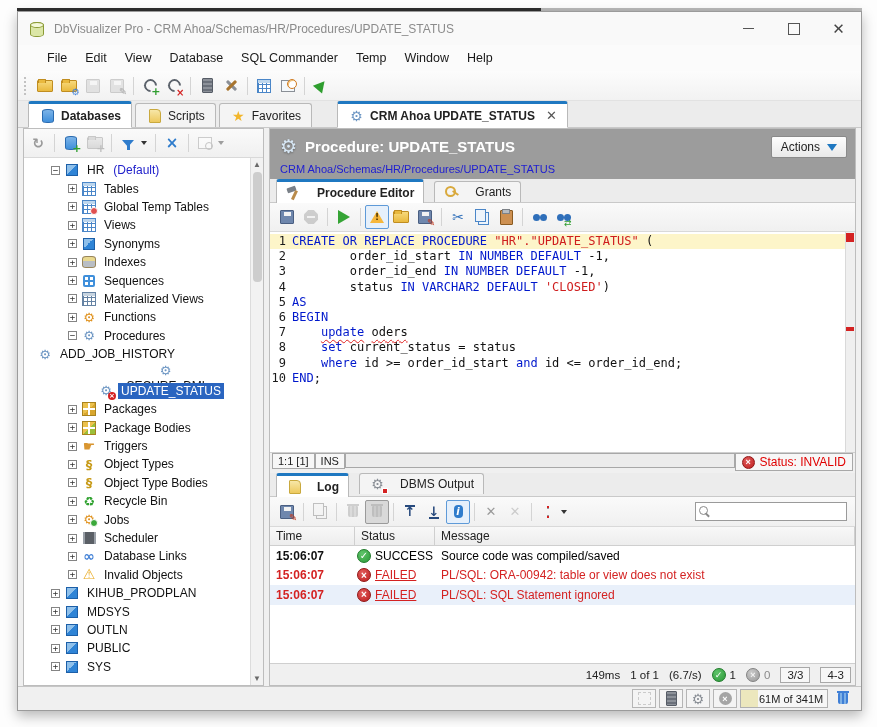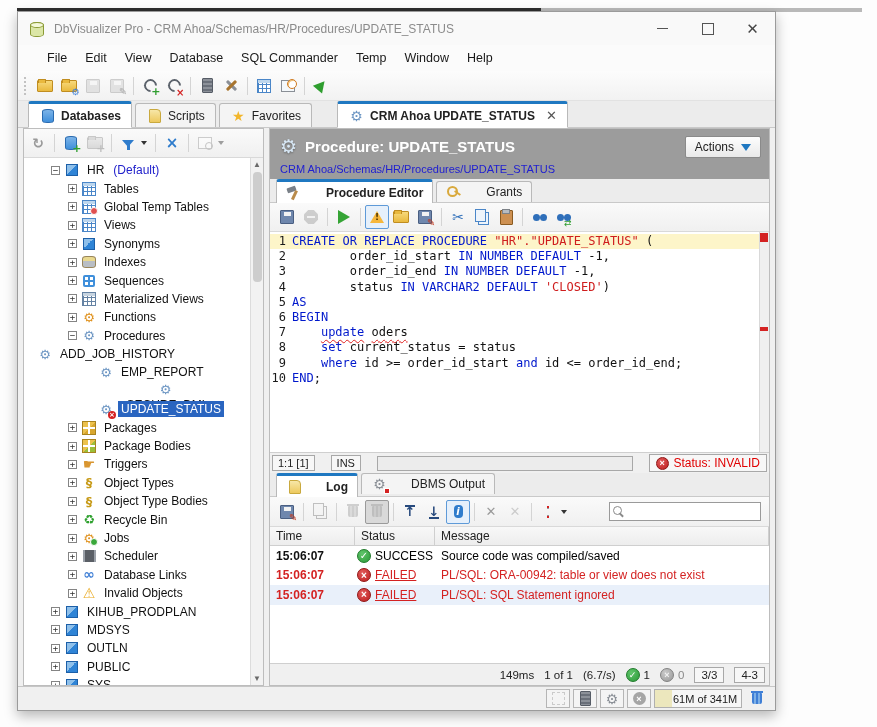--- a/index.html
+++ b/index.html
@@ -1,21 +1,21 @@
 <!DOCTYPE html>
 <html><head>
 <meta charset="utf-8">
 <style>
   *{box-sizing:border-box;margin:0;padding:0}
   html,body{width:877px;height:727px;overflow:hidden;background:#fff;
     font-family:"Liberation Sans","DejaVu Sans",sans-serif;-webkit-font-smoothing:antialiased}
   .desktop{position:relative;width:877px;height:727px;background:#fdfdfd}
   .top-edge{position:absolute;left:17px;top:8px;width:845px;height:4px;
     background:linear-gradient(90deg,#2e2e2e 0 62%,#b9b9b9 62%)}
-  .win{position:absolute;left:17px;top:11px;width:759px;height:700px;background:#0f172a;
+  .win{position:absolute;left:17px;top:11px;width:845px;height:700px;background:#0f172a;
     border:1px solid #9b9b9b;box-shadow:0 5px 12px rgba(0,0,0,.28);display:flex;flex-direction:column}
 
   
   .titlebar{height:33px;background:#f9f9f9;display:flex;align-items:center;flex:none}
   .app-ico{width:18px;height:16px;margin:0 8px 0 10px;position:relative;flex:none}
   .app-ico::before{content:"";position:absolute;left:2px;top:1px;width:12px;height:13px;
     background:linear-gradient(#eef3c8 0 30%,#dbe6a6 30%);border:1px solid #8a9a35;border-radius:6px/3px}
   .app-ico::after{content:"";position:absolute;left:2px;top:1px;width:12px;height:4px;
     border:1px solid #8a9a35;border-radius:50%;background:#f4f8d8}
   .title-text{font-size:12px;color:#8b8b8b;flex:1 1 auto;white-space:nowrap;overflow:hidden}
@@ -190,22 +190,22 @@
   .obj-header{height:50px;background:#9c9c9c;flex:none;position:relative;padding:6px 8px 0 10px}
   .obj-title-line{display:flex;align-items:center;gap:8px}
   .obj-gear{font-size:19px;color:#d8e8f6;text-shadow:0 1px 2px rgba(0,0,0,.35)}
   .obj-title{font-size:15px;font-weight:bold;color:#fff}
   .obj-breadcrumb{font-size:11px;color:#2020d0;margin-top:5px}
   .actions-btn{position:absolute;right:8px;top:7px;display:flex;align-items:center;gap:7px;height:22px;
     padding:0 9px;background:linear-gradient(#fdfdfd,#e9e9e9);border:1px solid #8a8a8a;border-radius:2px;font-size:12px;color:#222}
   .actions-btn .tri{width:0;height:0;border-left:5px solid transparent;border-right:5px solid transparent;border-top:7px solid #1f78c1}
 
   .edtabs{height:24px;background:#ececec;border-bottom:1px solid #c9c9c9;display:flex;align-items:flex-end;padding-left:6px;flex:none}
-  .edtab{display:flex;align-items:center;gap:23px;height:21px;padding:0 9px;font-size:12px;background:#f4f4f4;
-    border:1px solid #b9b9b9;border-bottom:none;border-radius:3px 3px 0 0;margin-right:3px;color:#222}
+  .edtab{display:flex;align-items:center;gap:14px;height:21px;padding:0 9px;font-size:12px;background:#f4f4f4;
+    border:1px solid #b9b9b9;border-bottom:none;border-radius:3px 3px 0 0;margin-right:10px;color:#222}
   .edtab.active{background:#fff;border-top:3px solid #1f78c1;font-weight:bold;height:24px;margin-bottom:-1px}
 
   .ed-toolbar{height:29px;background:linear-gradient(#fafafa,#f0f0f0);border-bottom:1px solid #d9d9d9;
     display:flex;align-items:center;padding-left:5px;flex:none}
 
   
   .editor{flex:1.62 1 0;min-height:0;position:relative;background:#fff;overflow:hidden;
     font-family:"DejaVu Sans Mono","Liberation Mono",monospace;font-size:12px}
   .edlines{position:absolute;inset:0 10px 0 0;padding-top:2px}
   .eline{display:flex;height:15.2px;line-height:15.2px;white-space:pre}
@@ -213,22 +213,22 @@
   .lno{width:22px;text-align:right;padding-right:6px;color:#1a1a1a;flex:none}
   .seg.k{color:#0018cc;font-weight:normal}
   .seg.s{color:#cf1d1d}
   .seg.p{color:#111}
   .seg.e{text-decoration:underline wavy #e02020 1px;text-underline-offset:2.5px}
   .errstripe{position:absolute;top:0;right:0;bottom:0;width:10px;background:#efefef;border-left:1px solid #d9d9d9}
   .errmark1{position:absolute;right:1px;top:1px;width:8px;height:9px;background:#d42222}
   .errmark2{position:absolute;right:1px;top:43%;width:8px;height:4px;background:#d42222}
 
   
-  .caretrow{height:21px;background:#f0f0f0;border-top:1px solid #cfcfcf;display:flex;align-items:center;
-    gap:16px;padding:8px 2px;font-size:11px;color:#222;flex:none}
+  .caretrow{height:21px;background:#f0f0f0;border-top:1px solid #cfcfcf;display:flex;align-items:flex-start;
+    gap:0;padding:0 2px;font-size:11px;color:#222;flex:none}
   .cbox{border:1px solid #a8a8a8;background:#f7f7f7;padding:1px 5px;flex:none}
   .cfill{flex:1 1 auto;height:15px;border:1px solid #a8a8a8;background:#ececec}
   .cstatus{display:flex;align-items:center;gap:5px;border:1px solid #a8a8a8;background:#f7f7f7;padding:1px 6px;flex:none}
   .cstatus .txt{color:#e00000;font-size:12px}
   .st-fail.small{width:13px;height:13px;font-size:9px}
 
   
   .logtabs{height:24px;background:#ececec;border-bottom:1px solid #c9c9c9;display:flex;padding-left:6px;flex:none}
   .log-toolbar{height:30px;background:linear-gradient(#fafafa,#f0f0f0);border-bottom:1px solid #d9d9d9;
     display:flex;align-items:center;padding-left:5px;flex:none}
@@ -489,25 +489,20 @@
               <div class="trow" style="padding-left: 44px;">
                 <span class="exp">−</span>
                 <span class="ti ti-procedures"></span>
                 <span class="tlabel">Procedures</span>
               </div>
               <div class="trow" style="">
                 <span class="exp-spacer"></span>
                 <span class="ti ti-procedure"></span>
                 <span class="tlabel">ADD_JOB_HISTORY</span>
               </div>
-              <div class="trow" style="padding-left: 61px;">
-                <span class="exp-spacer"></span>
-                <span class="ti ti-procedure"></span>
-                <span class="tlabel">EMP_REPORT</span>
-              </div>
               <div class="trow" style="padding-left: 61px; flex-direction: column;">
                 <span class="exp-spacer"></span>
                 <span class="ti ti-procedure"></span>
                 <span class="tlabel">SECURE_DML</span>
               </div>
               <div class="trow" style="padding-left: 61px;">
                 <span class="exp-spacer"></span>
                 <span class="ti ti-procedure-error">
                   <span class="badge-red">×</span>
                 </span>

